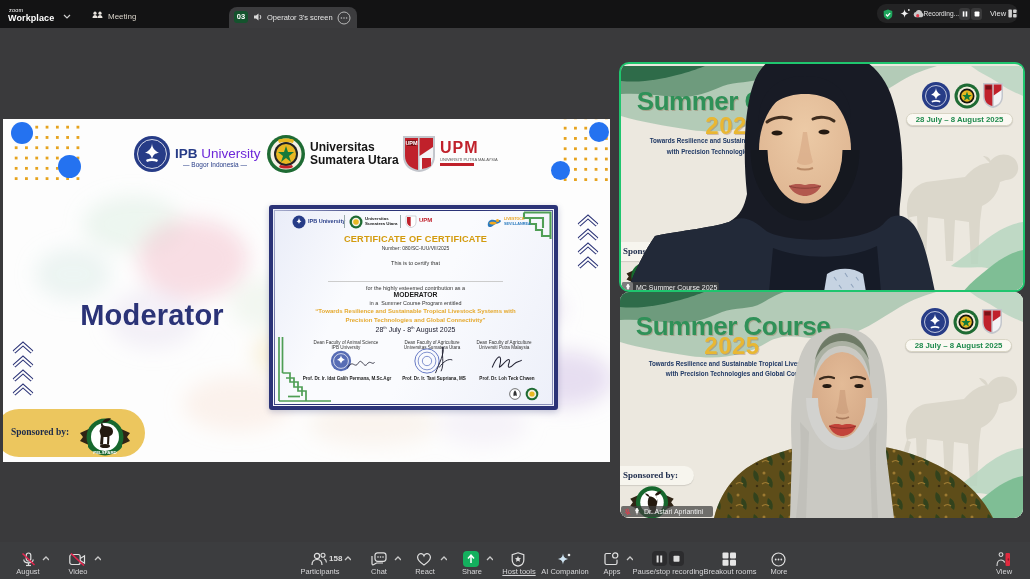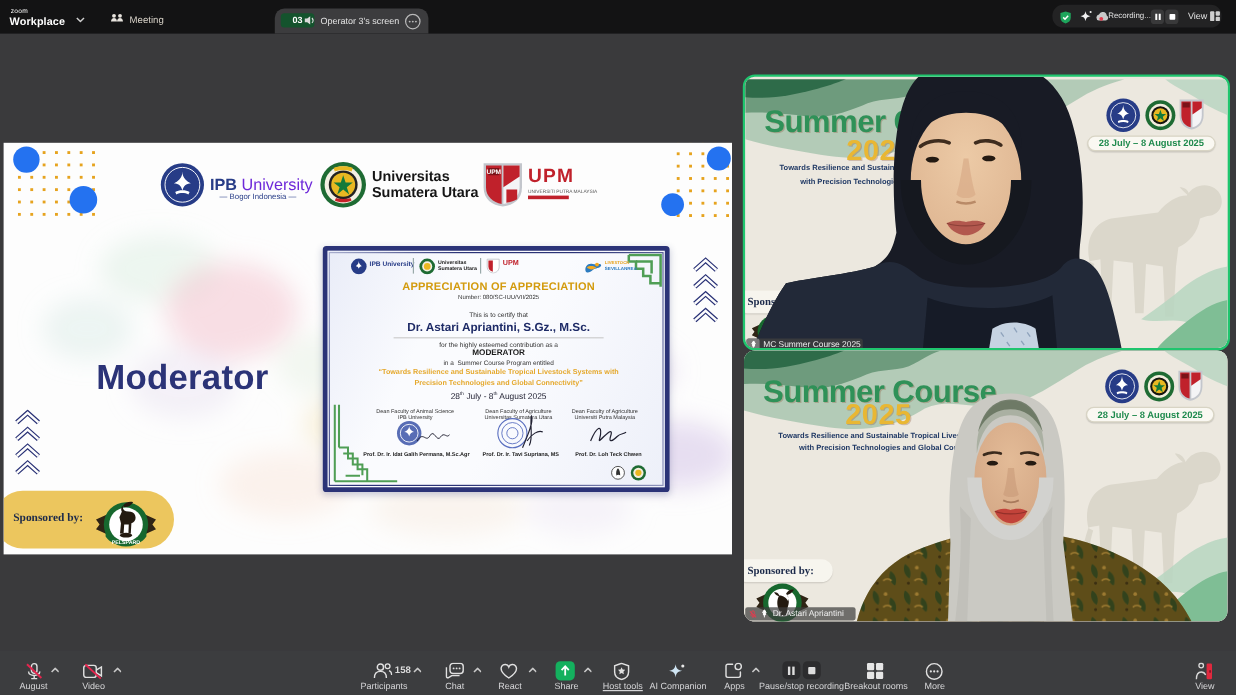--- a/index.html
+++ b/index.html
@@ -35,21 +35,21 @@
     </svg>
   <svg class="abs" style="left:92px;top:11px" width="11" height="9" viewBox="0 0 11 9">
       <circle cx="3" cy="2.2" r="1.6" fill="#e8e4de"></circle>
       <circle cx="8" cy="2.2" r="1.6" fill="#e8e4de"></circle>
       <path d="M0.5 7 C0.5 4.8 2 4 3 4 C4 4 5.5 4.8 5.5 7 Z" fill="#e8e4de"></path>
       <path d="M5.5 7 C5.5 4.8 7 4 8 4 C9 4 10.5 4.8 10.5 7 Z" fill="#e8e4de"></path>
     </svg>
   <div class="abs" style="left:108px;top:12px;color:#d8d2c8;font-size:8px;">Meeting</div>
 
   <div id="tab">
-    <div class="abs" style="left:5px;top:4px;width:28px;height:12px;background:#14532d;border-radius:3px;color:#fff;font-size:7.5px;font-weight:bold;text-align:center;line-height:12px;">03</div>
+    <div class="abs" style="left:5px;top:4px;width:14px;height:12px;background:#14532d;border-radius:3px;color:#fff;font-size:7.5px;font-weight:bold;text-align:center;line-height:12px;">03</div>
     <svg class="abs" style="left:24px;top:5px" width="10" height="10" viewBox="0 0 10 10">
         <path d="M1 3.5 L3 3.5 L5.5 1.5 L5.5 8.5 L3 6.5 L1 6.5 Z" fill="#d9d9d9"></path>
         <path d="M7 3 A3 3 0 0 1 7 7" stroke="#d9d9d9" stroke-width="1" fill="none"></path>
       </svg>
     <div class="abs" style="left:38px;top:5.5px;color:#e4e4e4;font-size:7.5px;">Operator 3's screen</div>
     <svg class="abs" style="left:108px;top:3.5px" width="14" height="14" viewBox="0 0 14 14">
         <circle cx="7" cy="7" r="6" stroke="#b9b9b9" stroke-width="1" fill="none"></circle>
         <circle cx="4.4" cy="7" r="0.8" fill="#b9b9b9"></circle>
         <circle cx="7" cy="7" r="0.8" fill="#b9b9b9"></circle>
         <circle cx="9.6" cy="7" r="0.8" fill="#b9b9b9"></circle>
@@ -222,24 +222,23 @@
       <div class="abs" style="left:146px;top:8px;font-size:6px;color:#c0212b;font-weight:bold;">UPM</div>
 
       <svg class="abs" style="left:213px;top:8px" width="16" height="13" viewBox="0 0 16 13">
           <path d="M2 9 C1 5 4 2 8 3 C12 4 14 2 15 4 C14 7 10 6 8 8 C6 10 3 11 2 9 Z" fill="#2c7bbf"></path>
           <path d="M3 6 C5 4 9 4.5 11 6 C9 8 5 8 3 6 Z" fill="#f4a91f"></path>
           <circle cx="11.5" cy="3.5" r="1.6" fill="#f4a91f"></circle>
         </svg>
       <div class="abs" style="left:231px;top:8px;font-size:3.6px;color:#e8a21c;font-weight:bold;">LIVESTOCK</div>
       <div class="abs" style="left:231px;top:13px;font-size:3.8px;color:#2c7bbf;font-weight:bold;">SEVILLANREA</div>
 
-      <div class="abs" style="left:2px;top:25px;width:281px;text-align:center;font-size:9.2px;font-weight:bold;color:#d39b0e;letter-spacing:0.2px;">APPRECIATION OF APPRECIATION</div>
+      <div class="abs" style="left:2px;top:25px;width:281px;text-align:center;font-size:9.2px;font-weight:bold;color:#d39b0e;letter-spacing:0.2px;">CERTIFICATE OF CERTIFICATE</div>
       <div class="abs" style="left:2px;top:36px;width:281px;text-align:center;font-size:5px;color:#333;">Number: 080/SC-IUU/VII/2025</div>
       <div class="abs" style="left:2px;top:51px;width:281px;text-align:center;font-size:5.5px;color:#333;">This is to certify that</div>
-      <div class="abs" style="left:2px;top:59px;width:281px;text-align:center;font-size:9.8px;font-weight:bold;color:#1d2a66;">Dr. Astari Apriantini, S.Gz., M.Sc.</div>
       <div class="abs" style="left:55px;top:72px;width:175px;height:0.8px;background:#ccc;"></div>
       <div class="abs" style="left:2px;top:76px;width:281px;text-align:center;font-size:5.5px;color:#333;">for the highly esteemed contribution as a</div>
       <div class="abs" style="left:2px;top:81.5px;width:281px;text-align:center;font-size:6.8px;font-weight:bold;color:#1a1a1a;">MODERATOR</div>
       <div class="abs" style="left:2px;top:91px;width:281px;text-align:center;font-size:5.4px;color:#333;">in a&nbsp; Summer Course Program entitled</div>
       <div class="abs" style="left:2px;top:98px;width:281px;text-align:center;font-size:6px;font-weight:bold;color:#e5a92e;line-height:9px;">“Towards Resilience and Sustainable Tropical Livestock Systems with<br>Precision Technologies and Global Connectivity”</div>
       <div class="abs" style="left:2px;top:116px;width:281px;text-align:center;font-size:7px;color:#223;">28<sup style="font-size:4px;">th</sup> July - 8<sup style="font-size:4px;">th</sup> August 2025</div>
 
       <div class="abs" style="left:27px;top:131px;width:92px;text-align:center;font-size:4.6px;color:#333;line-height:5.4px;">Dean Faculty of Animal Science<br>IPB University</div>
       <div class="abs" style="left:113px;top:131px;width:92px;text-align:center;font-size:4.6px;color:#333;line-height:5.4px;">Dean Faculty of Agriculture<br>Universitas Sumatera Utara</div>
       <div class="abs" style="left:185px;top:131px;width:92px;text-align:center;font-size:4.6px;color:#333;line-height:5.4px;">Dean Faculty of Agriculture<br>Universiti Putra Malaysia</div>

